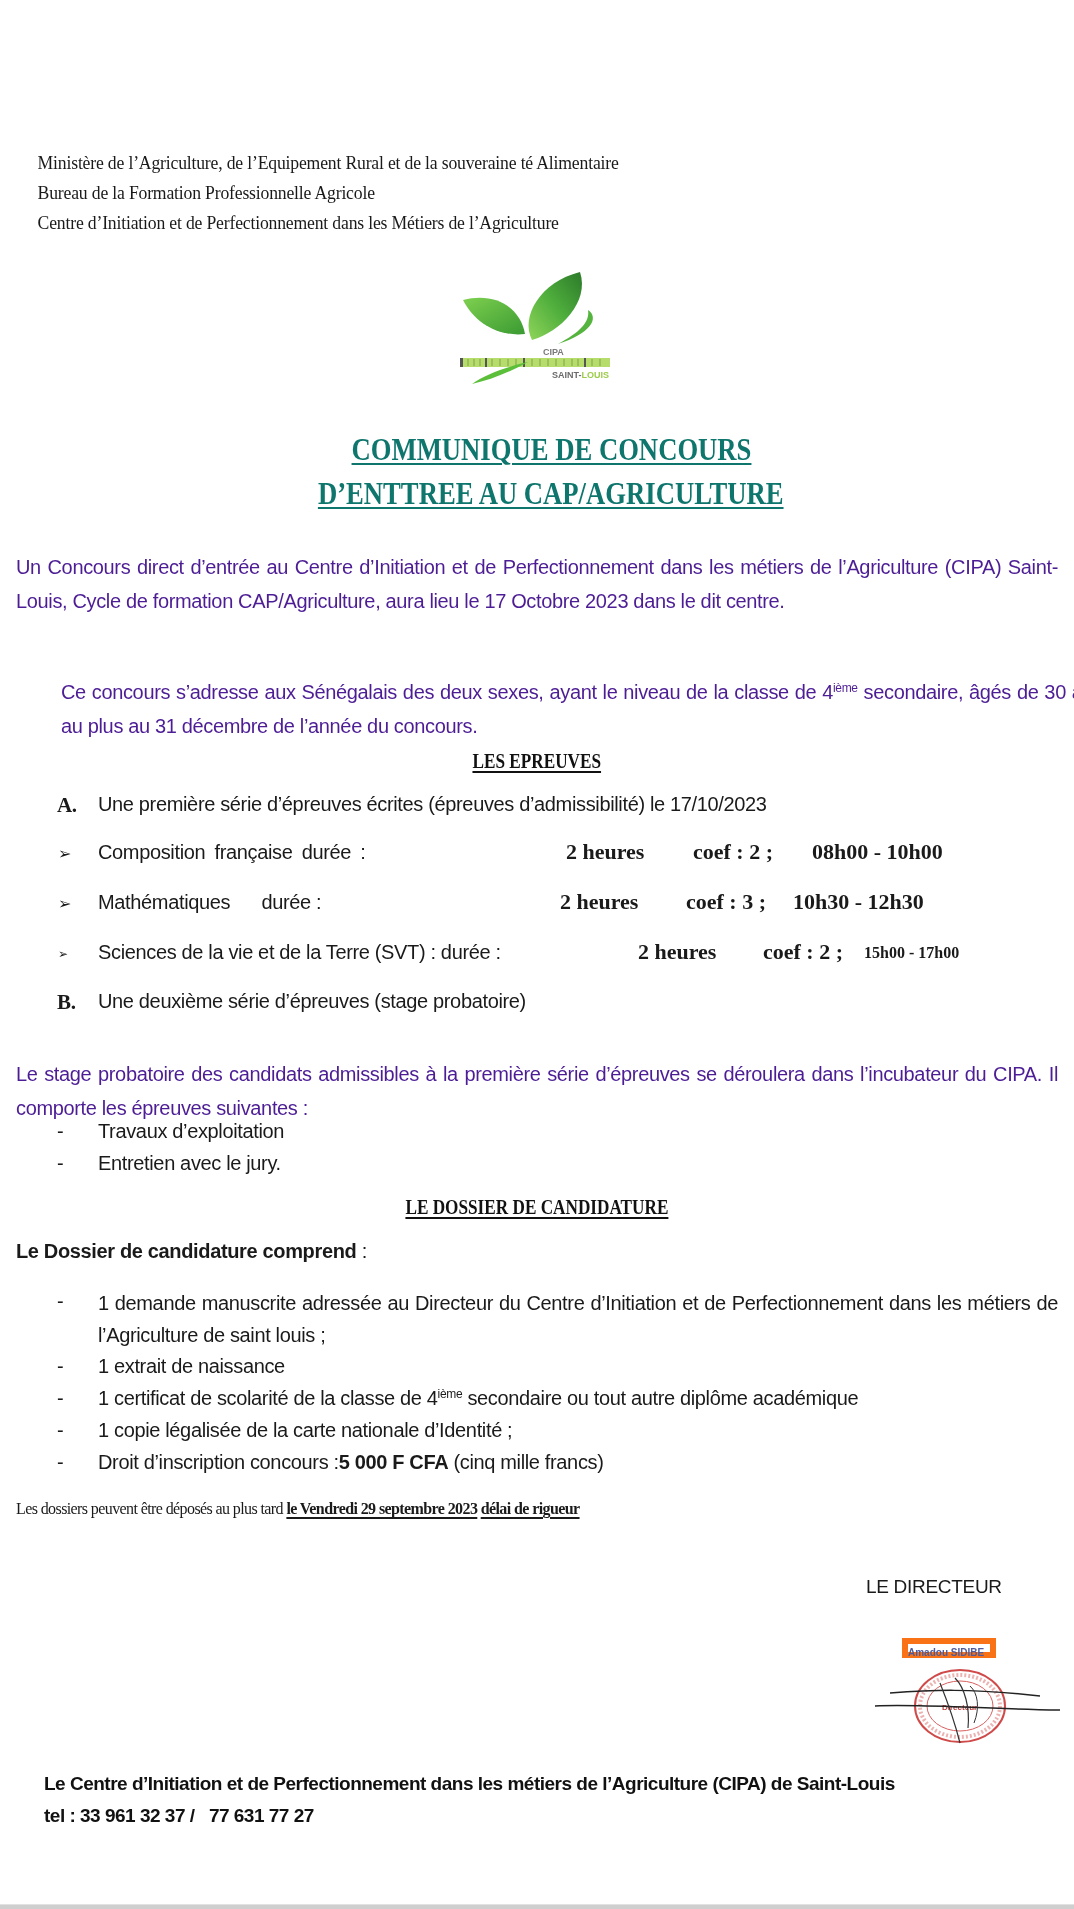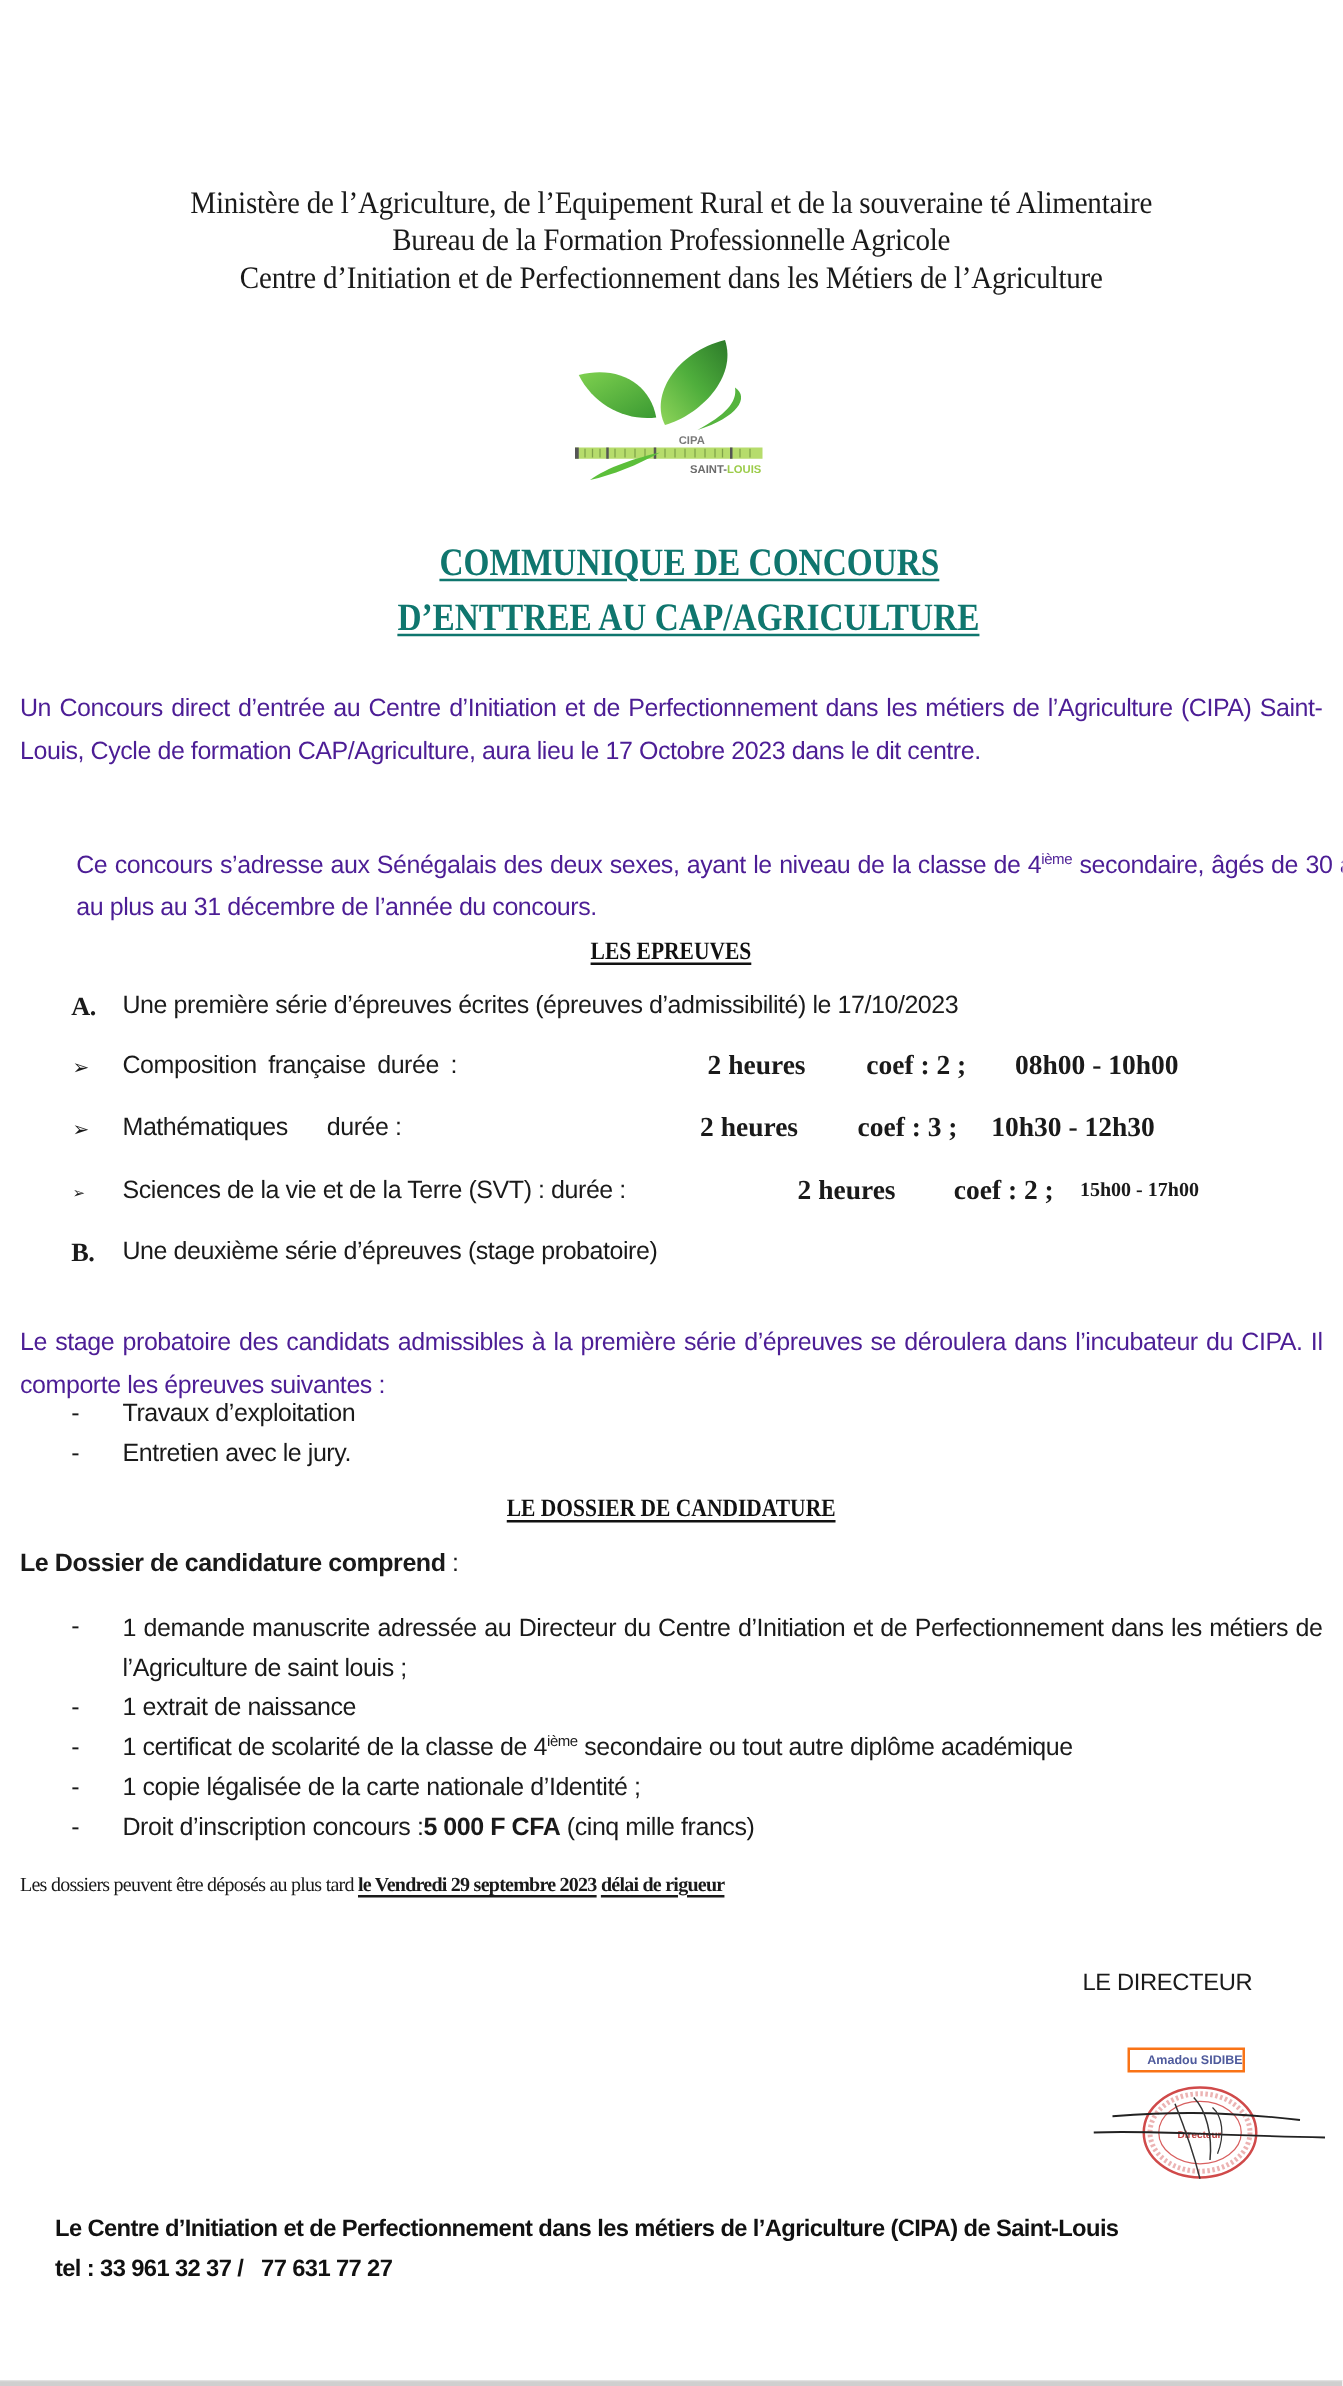--- a/index.html
+++ b/index.html
@@ -1,20 +1,20 @@
 <!DOCTYPE html>
 <html><head>
   <meta charset="utf-8">
   <style>
     * { box-sizing: border-box; margin: 0; padding: 0; }
     html, body { width: 1074px; height: 1909px; background: #ffffff; overflow: hidden; }
     body { position: relative; color: #141414; font-family: "Liberation Serif", serif; }
 
-    .header { position: absolute; top: 148px; left: 0; width: 1074px; text-align: center;
-      font-family: "Liberation Serif", serif; font-size: 25px; line-height: 30px; color: #1a1a1a; letter-spacing: -0.2px; }
+    .header { position: absolute; top: 148px; left: 0; width: 1074px; text-align: left;
+      font-family: "Liberation Serif", serif; font-size: 19px; line-height: 30px; color: #1a1a1a; letter-spacing: -0.2px; }
     .header div { transform: scaleX(0.93); transform-origin: center; }
 
     .logo { position: absolute; left: 440px; top: 262px; width: 190px; height: 125px; }
 
     .title { position: absolute; top: 428px; left: 0; width: 1074px; text-align: center;
       font-family: "Liberation Serif", serif; font-weight: bold; font-size: 31px; line-height: 44px; color: #0f766e; padding-left: 28px; }
     .title span { text-decoration: underline; text-decoration-thickness: 2px; text-underline-offset: 3px;
       display: inline-block; transform: scaleX(0.86); }
 
     .para { position: absolute; left: 16px; width: 1042px; font-family: "Liberation Sans", sans-serif;
@@ -38,22 +38,22 @@
 
     .item-wrap { position: absolute; left: 98px; width: 960px; font-family: "Liberation Sans", sans-serif;
       font-size: 20px; line-height: 32px; color: #1a1a1a; letter-spacing: -0.35px; }
 
     .deadline { position: absolute; left: 16px; top: 1500px; width: 1050px; font-family: Liberation Serif, serif;
       font-size: 16px; color: #1a1a1a; white-space: nowrap; letter-spacing: -0.6px; }
     .deadline b { text-decoration: underline; text-decoration-thickness: 2px; text-underline-offset: 3px; }
 
     .director { position: absolute; left: 866px; top: 1553px; font-family: "Liberation Sans", sans-serif; font-size: 19px; color: #1a1a1a; letter-spacing: -0.3px; margin-top: 23px; }
 
-    .sig-name { position: absolute; left: 902px; top: 1638px; width: 94px; height: 20px; border: 2px solid #f97316;
-      font-family: "Liberation Sans", sans-serif; font-size: 10px; font-weight: bold; color: #4e5a9c; text-align: right; line-height: 18px; }
+    .sig-name { position: absolute; left: 902px; top: 1638px; width: 94px; height: 20px; border: 6px solid #f97316;
+      font-family: "Liberation Sans", sans-serif; font-size: 10px; font-weight: bold; color: #4e5a9c; text-align: left; line-height: 18px; }
     .stamp { position: absolute; left: 870px; top: 1668px; width: 190px; height: 80px; }
 
     .footer { position: absolute; left: 16px; top: 1768px; width: 1050px; font-family: "Liberation Sans", sans-serif;
       font-weight: bold; font-size: 19px; line-height: 32px; color: #111; letter-spacing: -0.5px; margin-left: 28px; }
 
     .bottom-bar { position: absolute; left: 0; top: 1904px; width: 1074px; height: 5px; background: #cfcfcf; border-top: 1px solid #e2e2e2; }
   </style>
 </head>
 <body>
 

